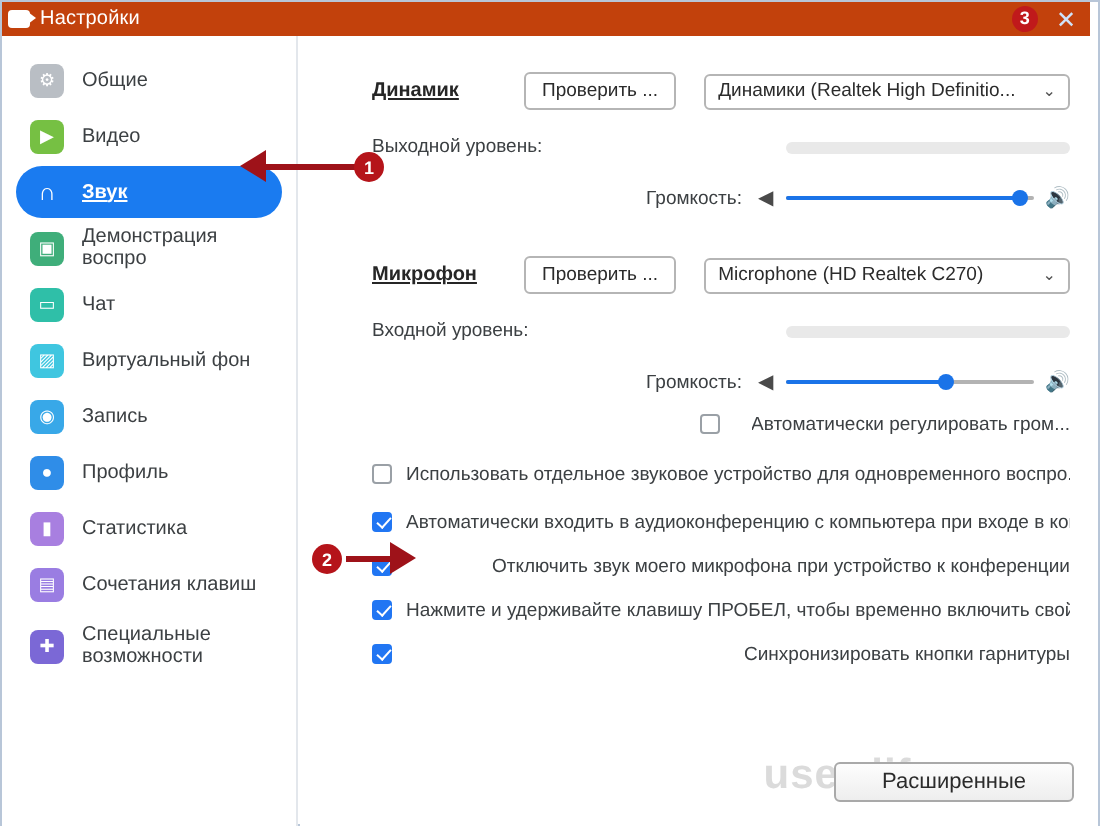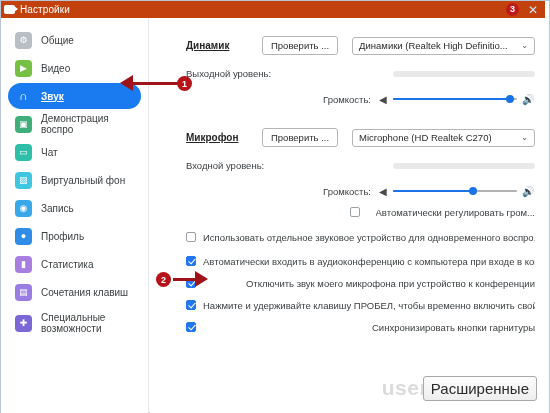--- a/index.html
+++ b/index.html
@@ -196,22 +196,22 @@
   .sub-chk { margin-left: 164px; margin-top: 10px; }
 
   .divider-gap { height: 9px; }
 
   
   .btn-adv {
     position: absolute; right: 12px; bottom: 11px;
     border: 1px solid #a9a9a9;
     background: linear-gradient(#fdfdfd, #eeeeee);
     border-radius: 3px;
-    font-size: 15px; color: #2b2b2b;
-    padding: 3px 7px;
+    font-size: 11px; color: #2b2b2b;
+    padding: 3px 23px;
     font-family: "Liberation Sans", sans-serif;
     cursor: pointer;
     z-index: 5;
   }
   .watermark {
     position: absolute; right: 30px; bottom: 12px;
     font-size: 21px; font-weight: bold;
     color: #cfcfcf;
     letter-spacing: .5px;
     opacity: .75;

